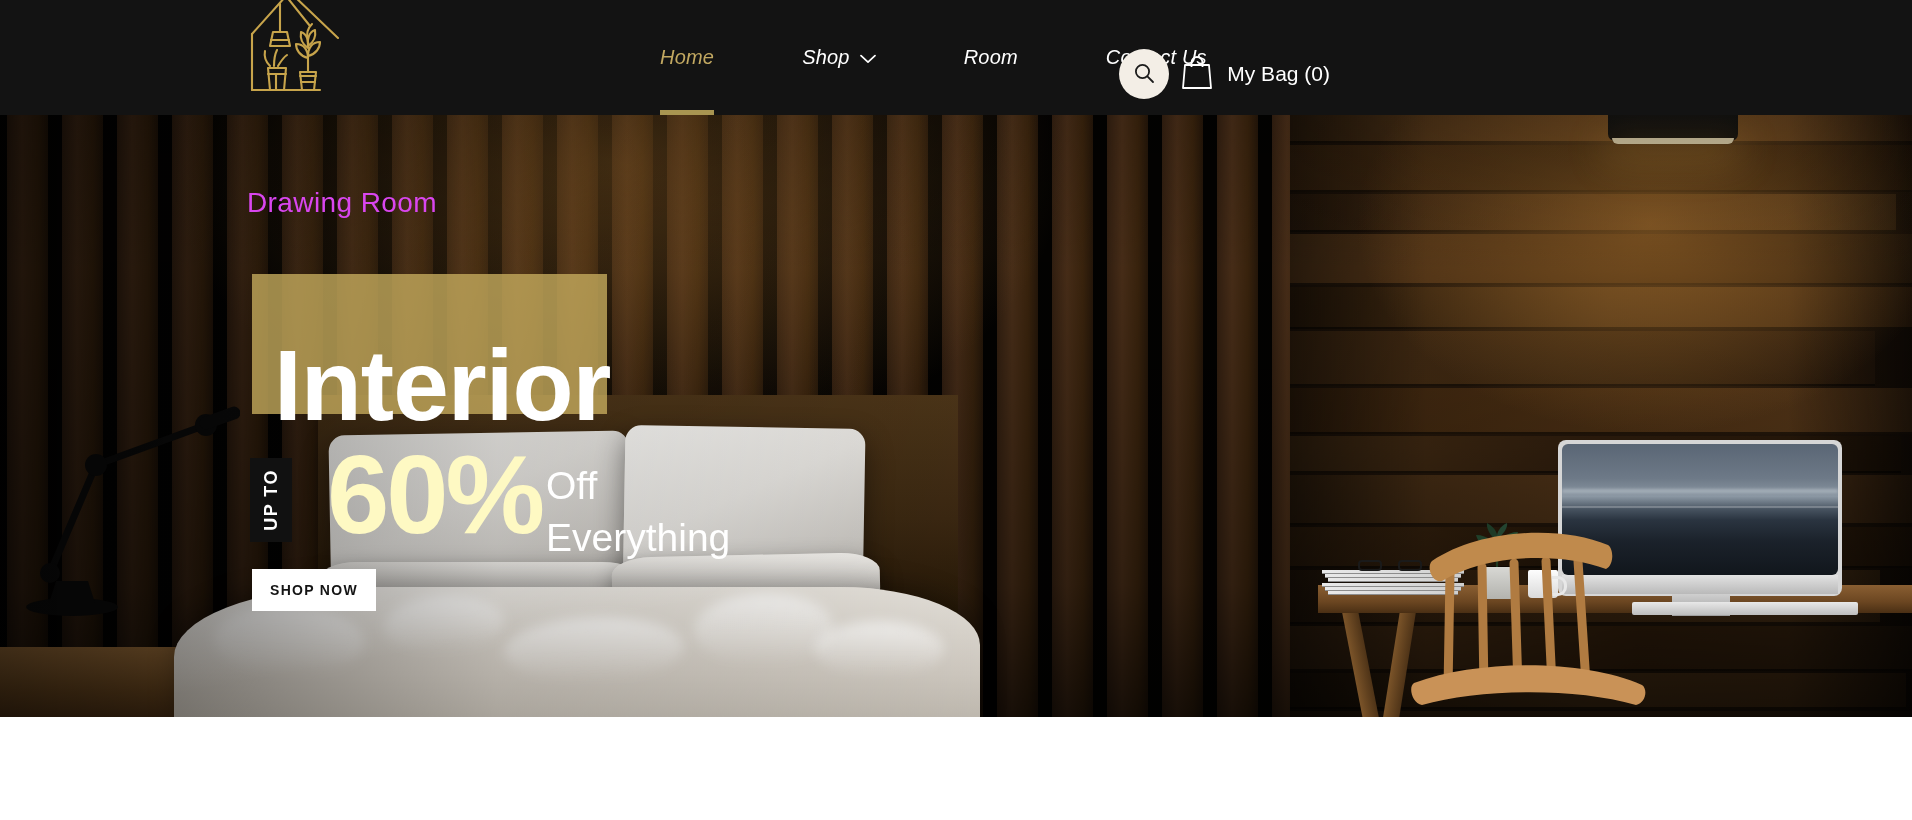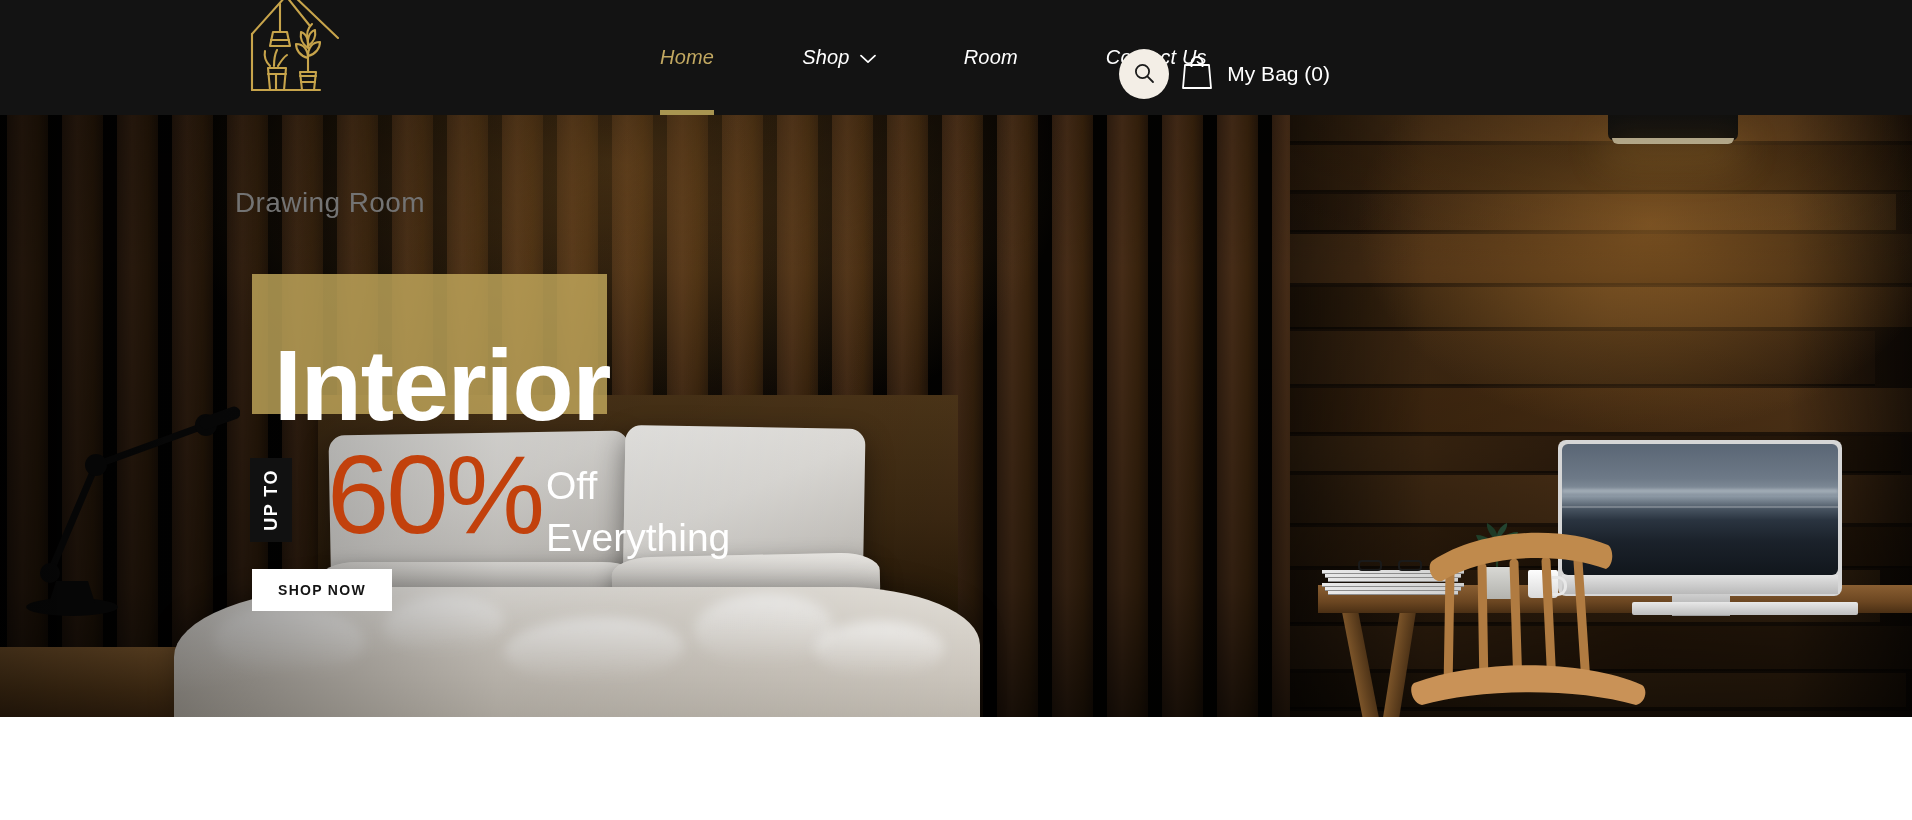--- a/index.html
+++ b/index.html
@@ -318,22 +318,22 @@
     background:
       linear-gradient(90deg, rgba(0,0,0,0.55) 0%, rgba(0,0,0,0.12) 26%, rgba(0,0,0,0) 55%),
       linear-gradient(180deg, rgba(0,0,0,0.22) 0%, rgba(0,0,0,0) 26%);
     z-index: 22; pointer-events: none;
   }
 
   
   .hero-copy { position: absolute; left: 0; top: 0; width: 1912px; height: 602px; z-index: 30; }
 
   .eyebrow {
-    position: absolute; left: 235px; top: 72px;
-    color: #737373; font-size: 28px; letter-spacing: 0.4px; font-weight: 400;
+    position: absolute; left: 247px; top: 72px;
+    color: #d946ef; font-size: 28px; letter-spacing: 0.4px; font-weight: 400;
   }
   .interior-band {
     position: absolute; left: 252px; top: 159px;
     width: 355px; height: 140px;
     background: rgba(196,170,93,0.80);
   }
   .interior-word {
     position: absolute; left: 274px; top: 184px;
     color: #ffffff; font-size: 100px; font-weight: 700; letter-spacing: -1px;
     line-height: 1; white-space: nowrap; margin-top: 36px;
@@ -345,34 +345,34 @@
     background: #111111;
     display: flex; align-items: center; justify-content: center;
   }
   .upto-text {
     color: #ffffff; font-size: 18px; font-weight: 700; letter-spacing: 1.5px;
     transform: rotate(180deg); writing-mode: vertical-rl;
     white-space: nowrap;
   }
   .pct {
     position: absolute; left: 327px; top: 324px;
-    color: #c2410c; font-size: 112px; font-weight: 400; line-height: 1;
+    color: #fef9c3; font-size: 112px; font-weight: 700; line-height: 1;
     letter-spacing: -3px; white-space: nowrap;
   }
   .off-line {
     position: absolute; left: 546px; top: 351px;
     color: #ffffff; font-size: 39px; font-weight: 400; line-height: 1;
   }
   .everything-line {
     position: absolute; left: 546px; top: 403px;
     color: #ffffff; font-size: 39px; font-weight: 400; line-height: 1;
   }
   .shop-now {
     position: absolute; left: 252px; top: 454px;
-    width: 140px; height: 42px;
+    width: 124px; height: 42px;
     background: #ffffff; color: #141414;
     border: none; cursor: pointer;
     font-size: 14px; font-weight: 700; letter-spacing: 1.3px;
     font-family: "Liberation Sans", sans-serif;
   }
 
   
   .below {
     position: absolute; top: 717px; left: 0; width: 1912px; height: 103px;
     background: #ffffff;

